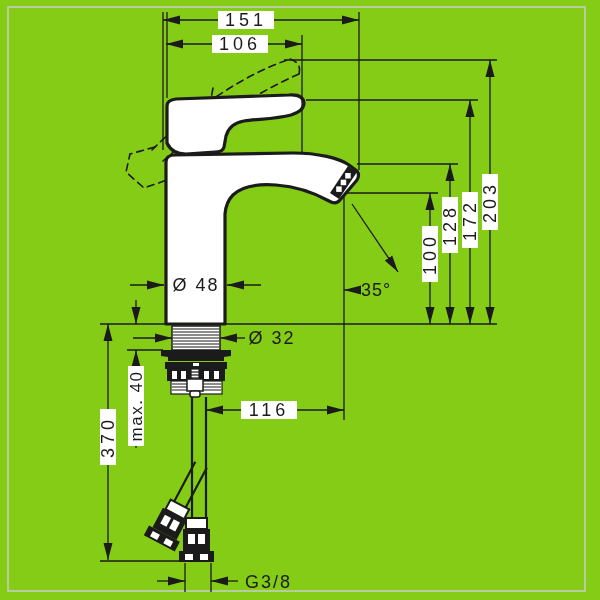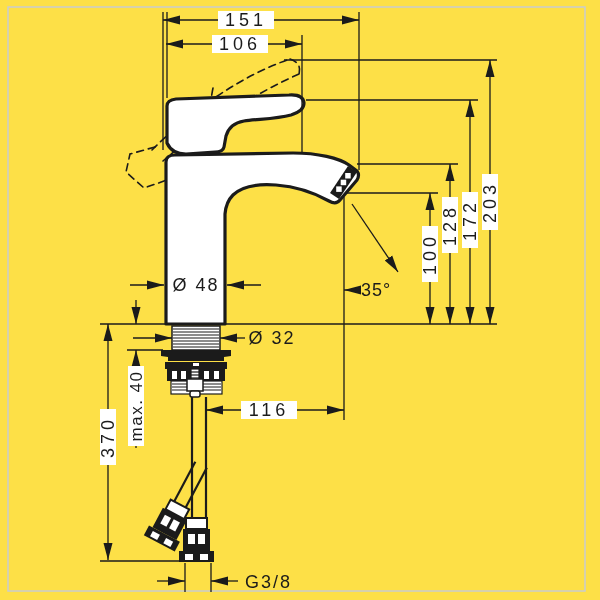--- a/index.html
+++ b/index.html
@@ -1,16 +1,16 @@
 <!DOCTYPE html>
 <html><head>
 <meta charset="utf-8">
 <style>
   html,body{margin:0;padding:0;background:#ffffff;}
-  .stage{width:600px;height:600px;position:relative;background:#fde047;font-family:"Liberation Sans",sans-serif;text-align:center;}
+  .stage{width:600px;height:600px;position:relative;background:#84cc16;font-family:"Liberation Sans",sans-serif;text-align:center;}
   svg{display:block;}
   .dim-label{font-family:"Liberation Sans",sans-serif;font-size:18px;letter-spacing:4px;fill:#1b1b1b;}
   .dim-label-sm{font-family:"Liberation Sans",sans-serif;font-size:17px;letter-spacing:1.5px;fill:#1b1b1b;}
   .thin{stroke:#1b1b1b;stroke-width:1.3;fill:none;}
   .thick{stroke:#1b1b1b;stroke-width:3.2;fill:#ffffff;stroke-linejoin:round;}
   .dash{stroke:#1b1b1b;stroke-width:1.6;fill:none;stroke-dasharray:7 5;stroke-linecap:round;}
   .blk{fill:#1b1b1b;stroke:none;}
   .wht{fill:#ffffff;stroke:none;}
   .det{stroke:#1b1b1b;stroke-width:1.2;fill:none;}
   .det2{stroke:#1b1b1b;stroke-width:2.2;fill:none;}

